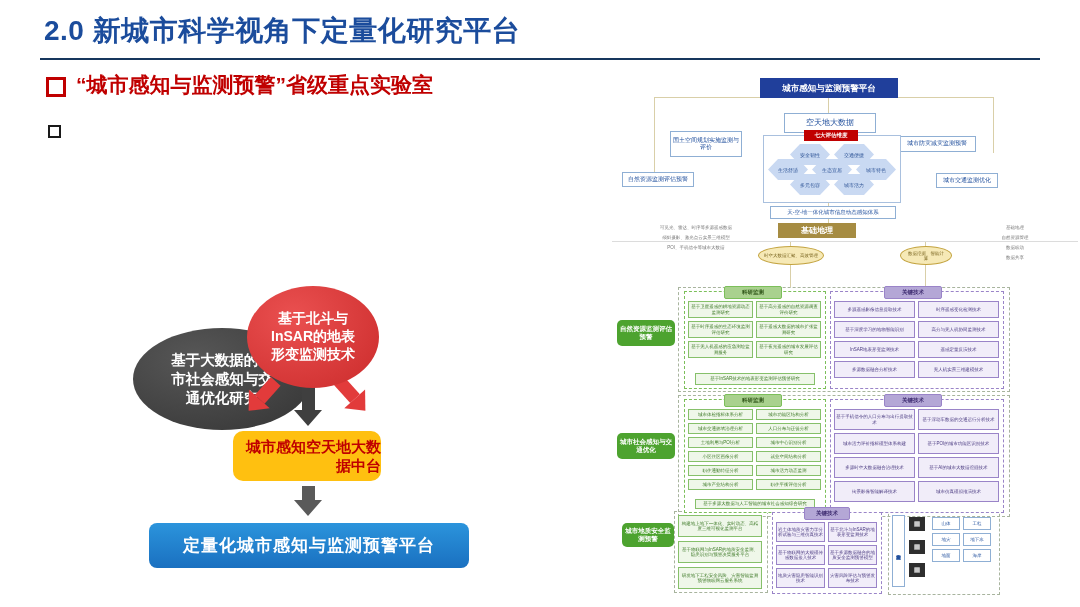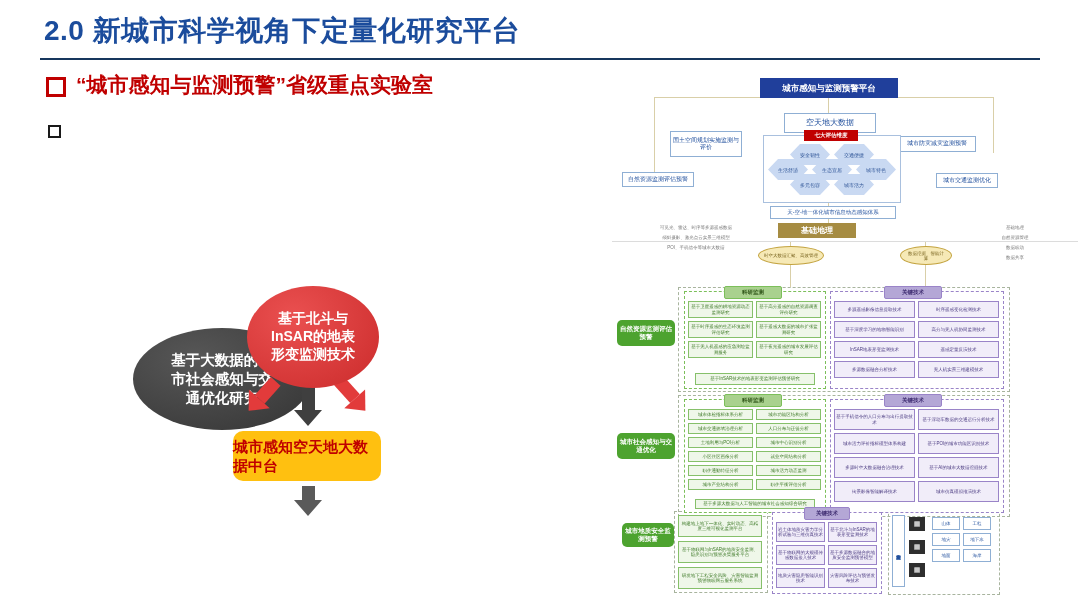--- a/index.html
+++ b/index.html
@@ -20,21 +20,21 @@
   .bubble.red{background:radial-gradient(ellipse at 35% 30%, #EA5050, #CB2B2B);}
   .b-left{left:133px;top:328px;width:178px;height:102px;font-size:14.5px;padding:0 32px;}
   .b-center{left:247px;top:286px;width:132px;height:102px;font-size:14px;padding:0 22px;z-index:2;}
   .b-right{left:383px;top:330px;width:172px;height:100px;font-size:14px;padding:0 28px;}
   .arrow{position:absolute;display:flex;flex-direction:column;align-items:center;z-index:1;}
   .arrow .shaft{width:13px;height:24px;background:var(--c);}
   .arrow .head{width:0;height:0;border-left:14px solid transparent;border-right:14px solid transparent;border-top:16px solid var(--c);}
   .arrow.red{--c:#E23B3B;} .arrow.dark{--c:#3F3F3F;} .arrow.gray{--c:#5A5A5A;}
   .rot-l{transform:rotate(42deg);} .rot-r{transform:rotate(-42deg);}
   .hub{position:absolute;left:233px;top:431px;width:148px;height:50px;border-radius:10px;background:#FFC010;
-       color:#C00000;font-weight:bold;font-size:15px;display:flex;align-items:center;justify-content:center;text-align:left;line-height:1.3;}
+       color:#C00000;font-weight:bold;font-size:15px;display:flex;align-items:center;justify-content:center;text-align:right;line-height:1.3;}
   .platform{position:absolute;left:149px;top:523px;width:320px;height:45px;border-radius:8px;
        background:linear-gradient(#2B94DC,#1A70C0);color:#fff;font-weight:bold;font-size:17px;
        display:flex;align-items:center;justify-content:center;letter-spacing:1px;}
   
   .arch{position:absolute;left:612px;top:75px;width:466px;height:530px;font-family:"Liberation Sans",sans-serif;}
   .abox{position:absolute;background:#fff;border:1px solid #8FAFD4;color:#1F4E9C;display:flex;align-items:center;
         justify-content:center;text-align:center;box-sizing:border-box;line-height:1.25;padding:1px;z-index:1;}
   .vl,.hl{position:absolute;background:#D9CFA8;z-index:0;}
   .vl{width:1px;} .hl{height:1px;}
   .a-top{left:148px;top:3px;width:138px;height:20px;background:#203F9B;border:1px solid #203F9B;color:#fff;font-size:8.5px;font-weight:bold;}
@@ -143,20 +143,21 @@
   <div class="arrow red rot-r" style="left:338px;top:376px;">
       <div class="shaft"></div>
       <div class="head"></div>
     </div>
 
   <div class="hub">城市感知空天地大数据中台</div>
   <div class="arrow gray" style="left:294px;top:486px;">
       <div class="shaft" style="height:14px;"></div>
       <div class="head"></div>
     </div>
+  <div class="platform">定量化城市感知与监测预警平台</div>
 
   <div class="arch">
 
     <div class="hl" style="left:42px;top:22px;width:340px;"></div>
     <div class="vl" style="left:216px;top:22px;height:16px;"></div>
     <div class="vl" style="left:42px;top:22px;height:90px;"></div>
     <div class="vl" style="left:381px;top:22px;height:56px;"></div>
     <div class="vl" style="left:216px;top:126px;height:22px;"></div>
     <div class="vl" style="left:178px;top:167px;height:45px;"></div>
     <div class="vl" style="left:313px;top:167px;height:45px;"></div>

